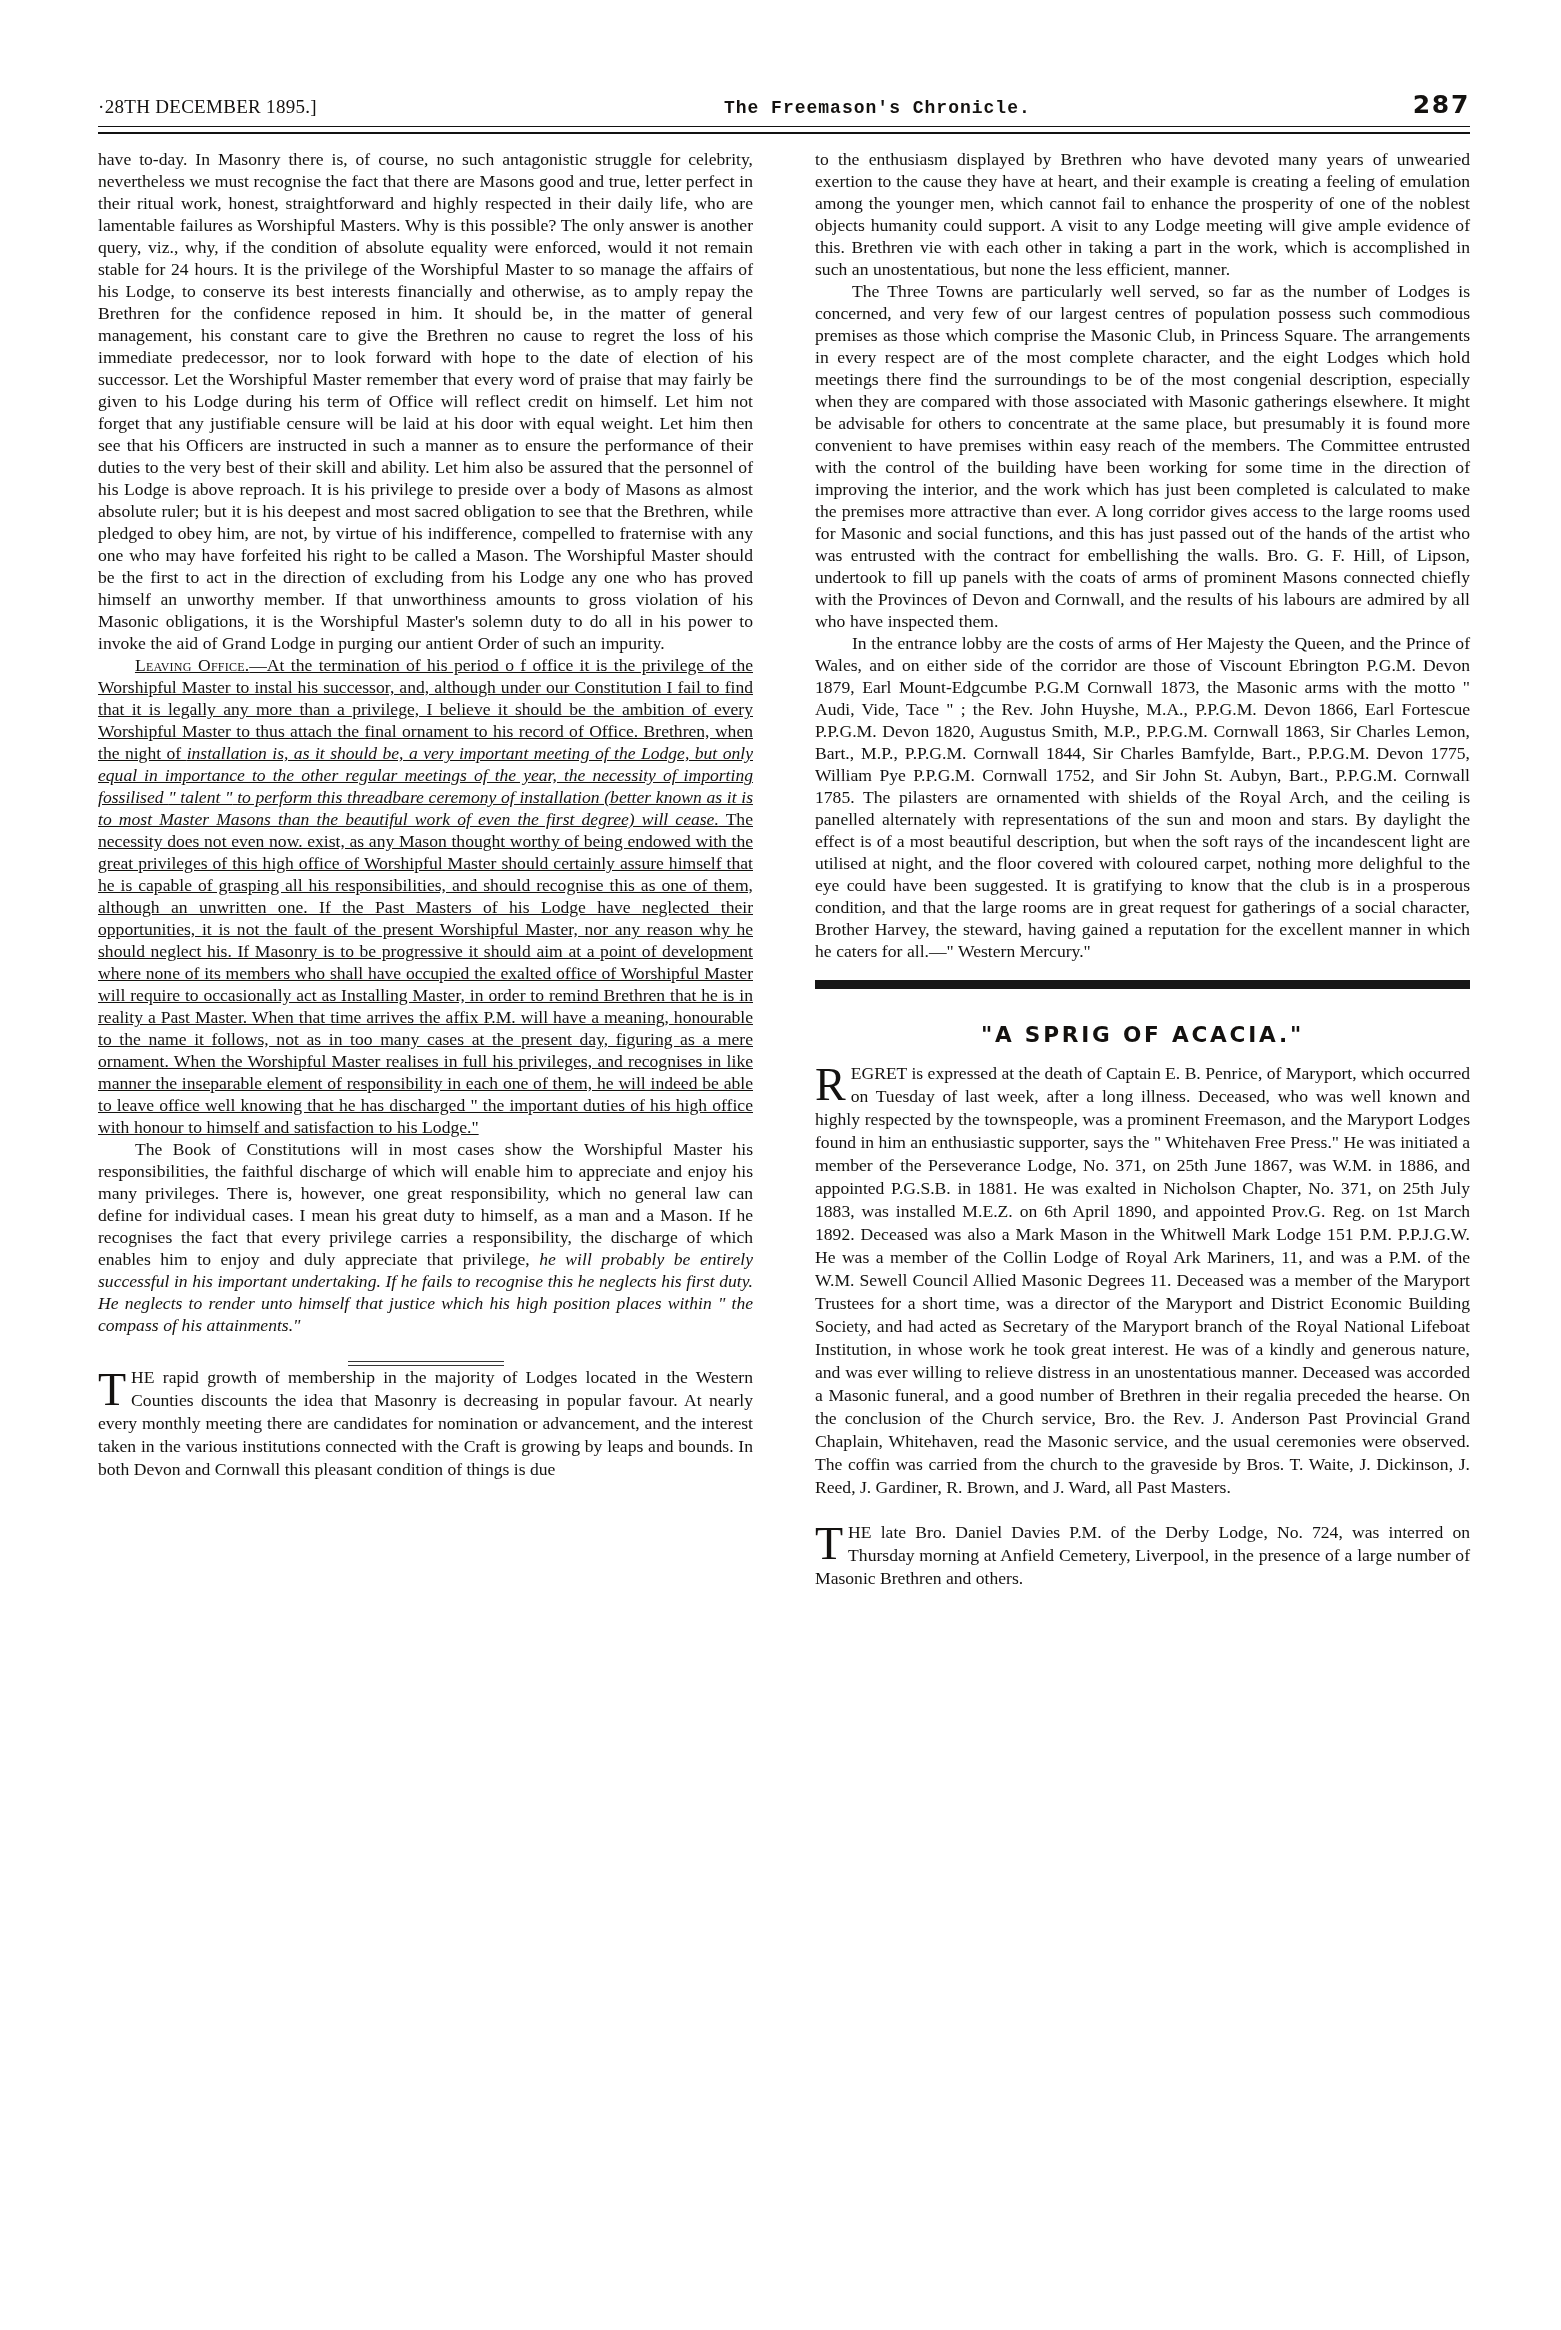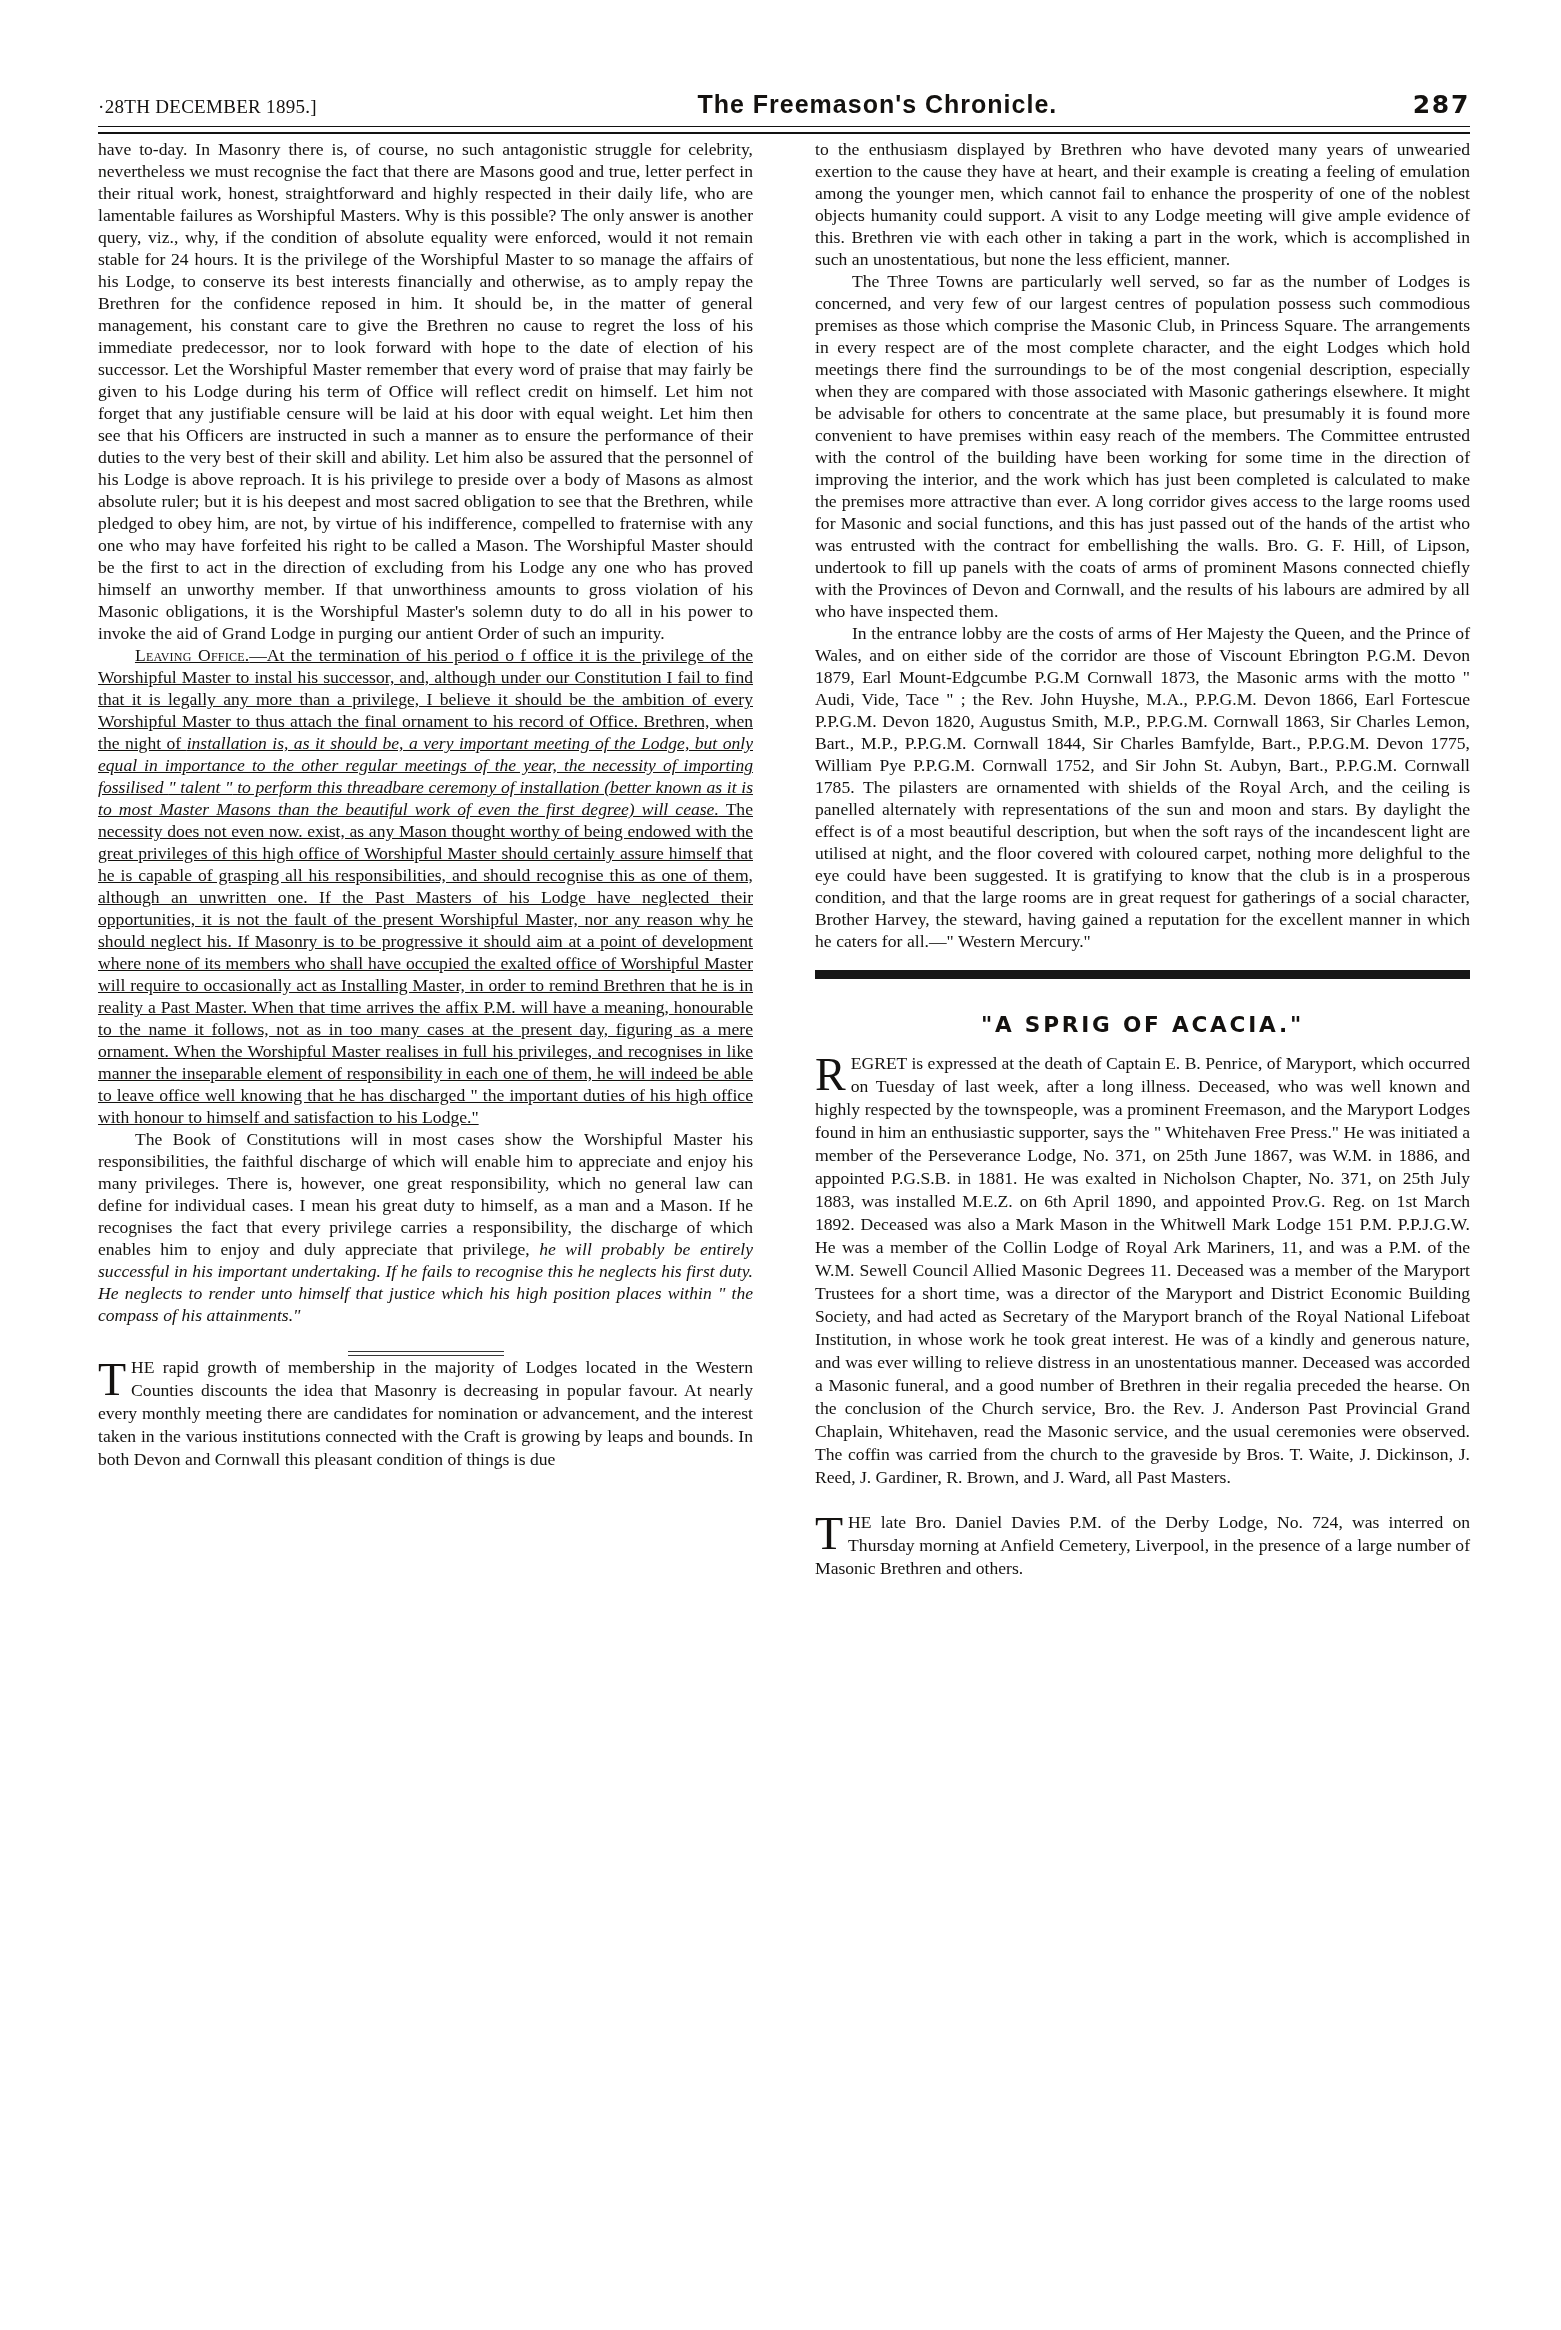--- a/index.html
+++ b/index.html
@@ -36,23 +36,23 @@
     align-items: baseline;
     justify-content: space-between;
   }
   .masthead-date {
     font-variant: small-caps;
     font-size: 19px;
     letter-spacing: 0.3px;
     white-space: nowrap;
   }
   .masthead-title {
-    font-family: Liberation Sans, sans-serif;
+    font-family: Liberation Mono, monospace;
     font-weight: bold;
-    font-size: 25px;
+    font-size: 18px;
     letter-spacing: 1px;
     white-space: nowrap;
     margin-left: 25px;
   }
   .masthead-page {
     font-family: "DejaVu Sans", sans-serif;
     font-weight: bold;
     font-size: 25px;
     letter-spacing: 1.7px;
   }
@@ -64,21 +64,21 @@
     width: 1372px;
     height: 5px;
     border-top: 1.7px solid #111;
     border-bottom: 2.5px solid #111;
   }
 
   
   .columns {
     position: absolute;
     left: 98px;
-    top: 138px;
+    top: 148px;
     width: 1372px;
     height: 2140px;
     display: flex;
     justify-content: space-between;
   }
   .col {
     width: 655px;
     height: 100%;
     position: relative;
   }

